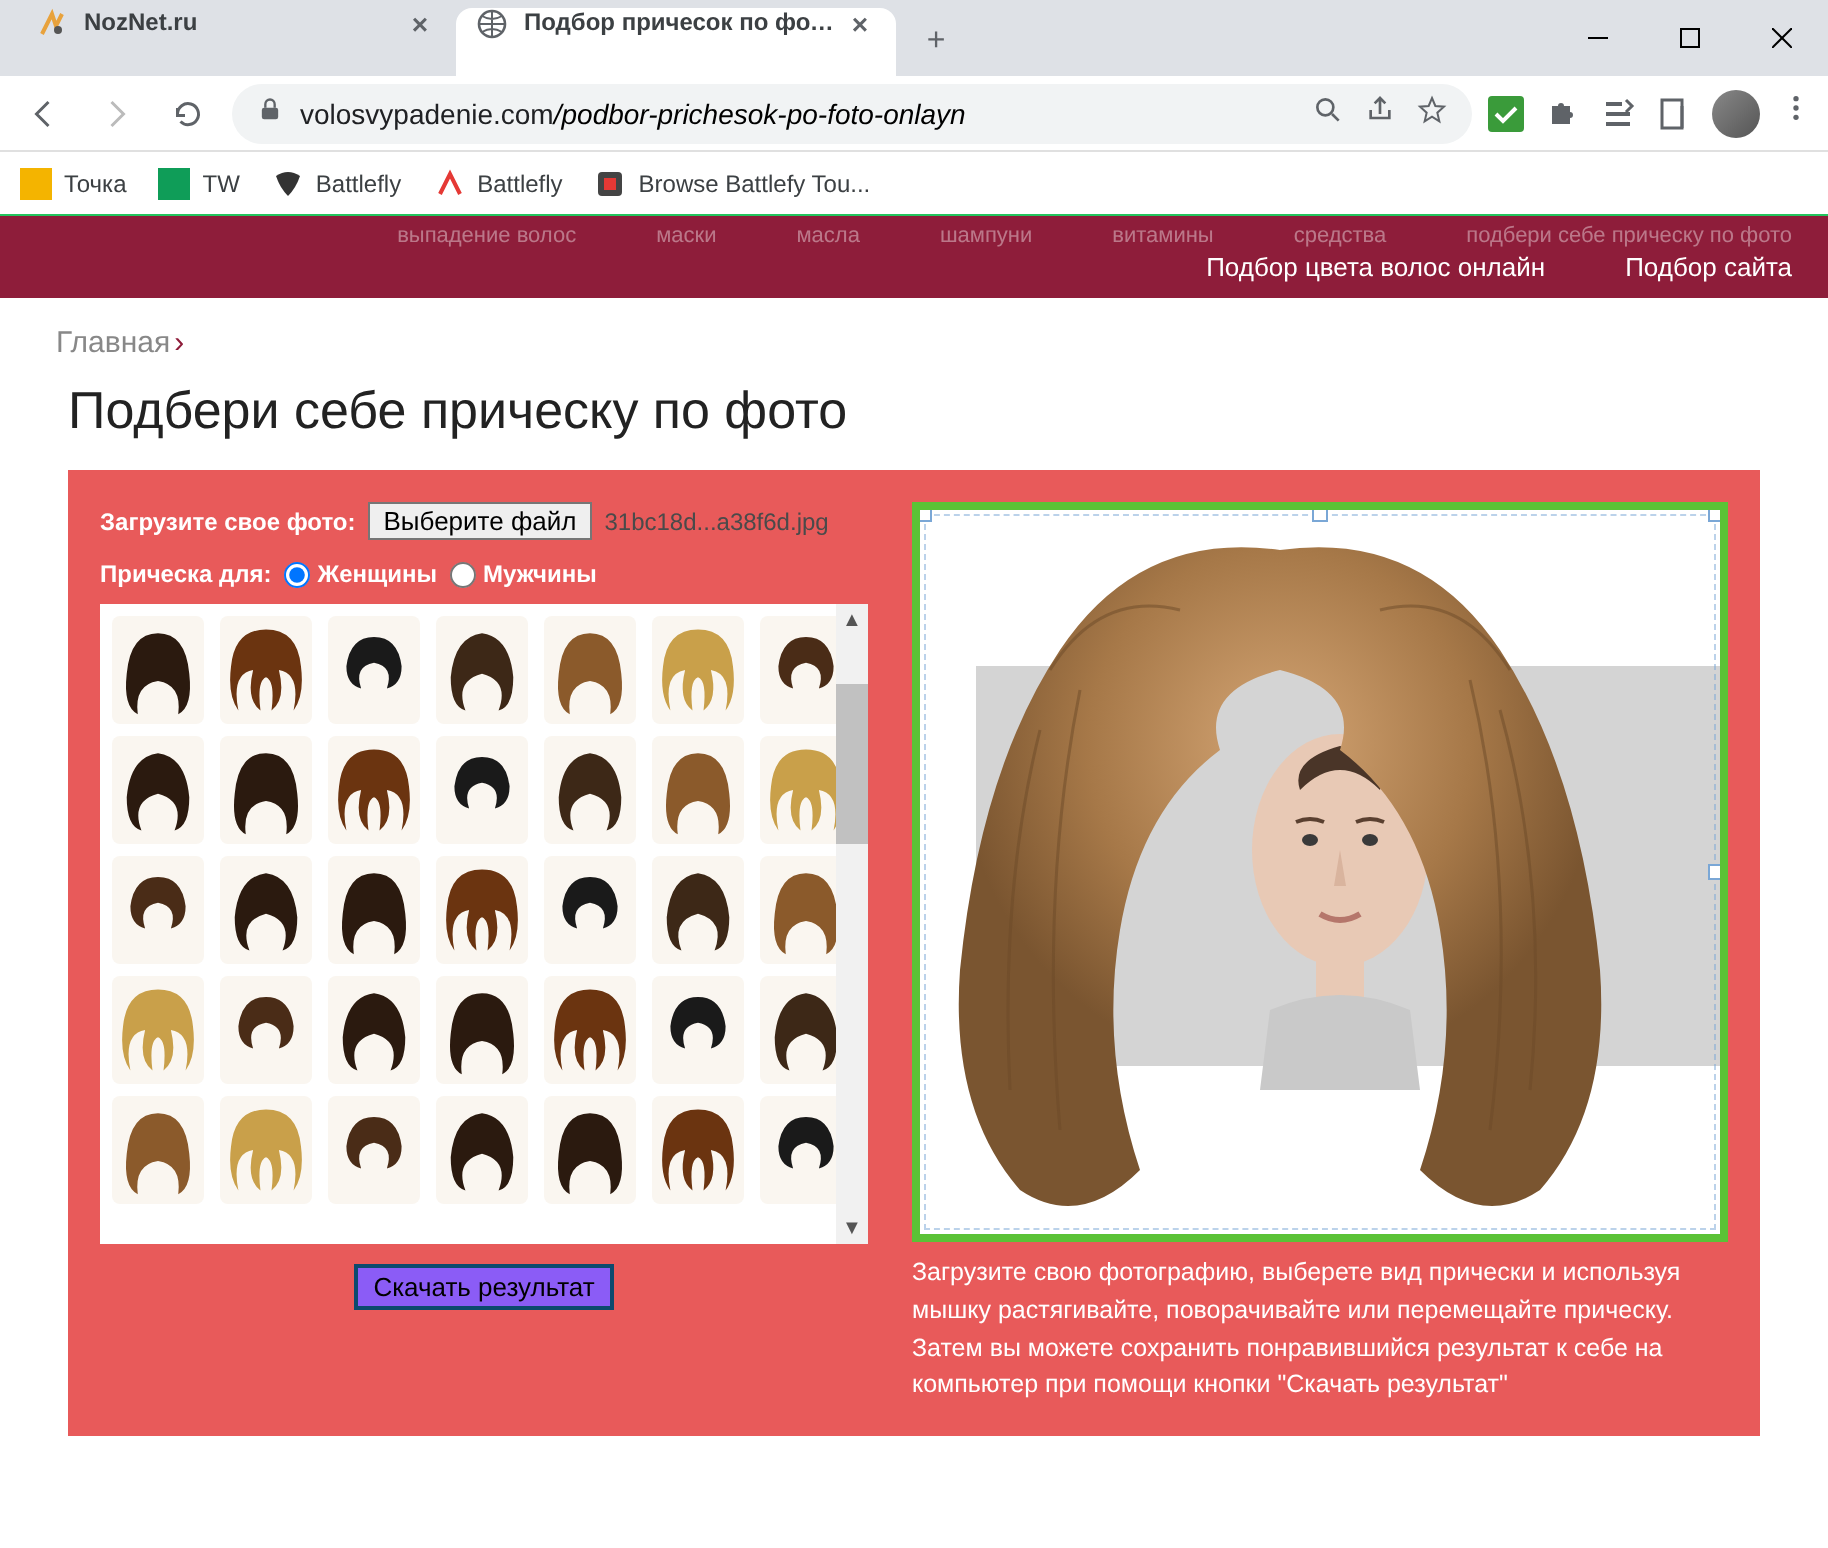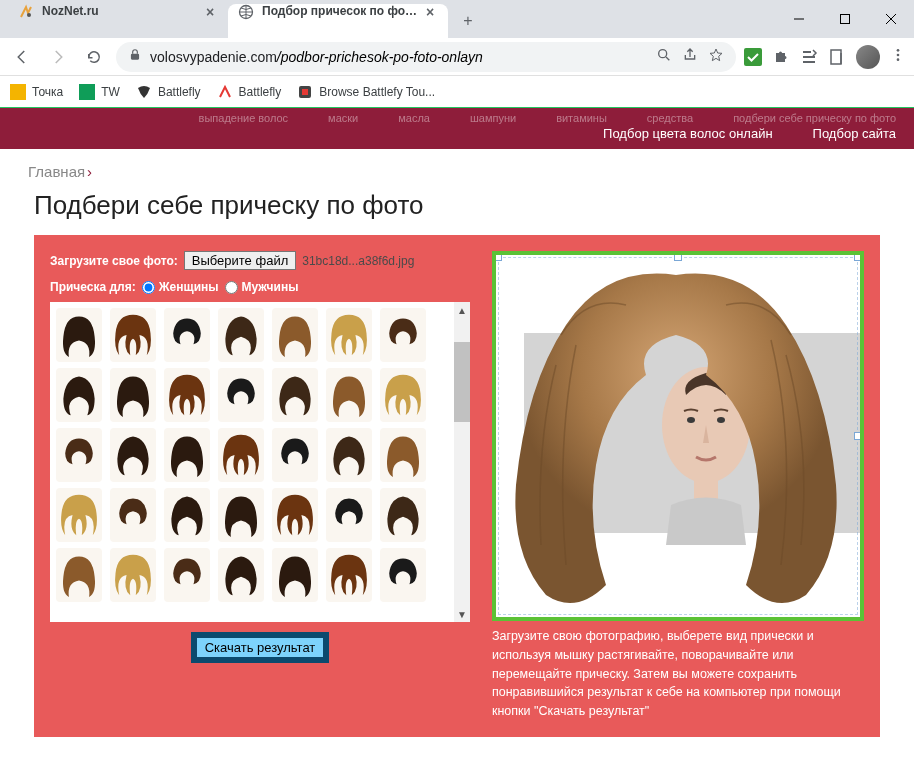--- a/index.html
+++ b/index.html
@@ -35,38 +35,38 @@
 
 .page { height: calc(774px - 38px - 38px - 32px); overflow: hidden; background: #fff; }
 .site-nav { background: #8e1d3a; color: #fff; padding: 4px 18px 8px; font-size: 13px; }
 .site-nav .row { display: flex; gap: 40px; justify-content: flex-end; }
 .site-nav .row span { white-space: nowrap; }
 .breadcrumb { padding: 14px 28px 4px; font-size: 15px; color: #888; }
 .breadcrumb .chev { color: #8e1d3a; margin-left: 2px; }
 .h1 { padding: 6px 34px 14px; font-size: 26px; font-weight: 400; color: #222; }
 
 .panel { margin: 0 34px; background: #e85a5a; padding: 16px; display: flex; gap: 22px; }
-.left { width: 420px; }
+.left { width: 384px; }
 .upload-line { color: #fff; font-size: 12px; font-weight: bold; display: flex; align-items: center; gap: 6px; margin-bottom: 10px; }
 .file-btn { background: #efefef; border: 1px solid #767676; font-size: 13px; padding: 1px 7px; color: #000; font-family: Arial; font-weight: normal; }
 .filename { color: #4a4a4a; font-weight: normal; font-size: 12px; }
 .gender-line { color: #fff; font-size: 12px; font-weight: bold; display: flex; align-items: center; gap: 2px; margin-bottom: 8px; }
 .gender-line input { margin: 0 2px 0 4px; }
 .gender-line label { font-weight: bold; }
 
 .gallery-wrap { position: relative; }
 .gallery { background: #fff; height: 320px; overflow: hidden; padding: 6px; }
 .grow { display: flex; gap: 8px; margin-bottom: 6px; }
 .thumb { width: 46px; height: 54px; background: #faf6f0; border-radius: 4px; position: relative; overflow: hidden; }
 .thumb svg { width: 100%; height: 100%; }
 .scroll-track { position: absolute; right: 0; top: 0; bottom: 0; width: 16px; background: #f1f1f1; }
 .scroll-thumb { position: absolute; right: 0; top: 40px; width: 16px; height: 80px; background: #c1c1c1; }
 .scroll-arrow { position: absolute; right: 0; width: 16px; height: 16px; background: #f1f1f1; display:flex; align-items:center; justify-content:center; font-size:10px; color:#555;}
 
-.download-btn { display: block; margin: 10px auto 0; background: #7dd3fc; border: 6px solid #0c4a6e; font-size: 13px; padding: 2px 8px; }
+.download-btn { display: block; margin: 10px auto 0; background: #8b5cf6; border: 2px solid #0c4a6e; font-size: 13px; padding: 2px 8px; }
 
 .right { flex: 1; }
 .canvas { background: #fff; border: 4px solid #5bc236; height: 370px; position: relative; overflow: hidden; }
 .photo-bg { position: absolute; left: 28px; top: 78px; right: 0; height: 200px; background: #d4d4d4; }
 .face { position: absolute; left: 140px; top: 90px; width: 140px; height: 200px; }
 .hair-overlay { position: absolute; left: -10px; top: -10px; width: 380px; height: 380px; }
 .sel-handle { position: absolute; width: 8px; height: 8px; border: 1px solid #7aa7d6; background: #fff; }
 .sel-line { position: absolute; border: 1px dashed rgba(122,167,214,0.5); }
 
 .instructions { color: #fff; font-size: 12.5px; line-height: 1.5; margin-top: 6px; }

